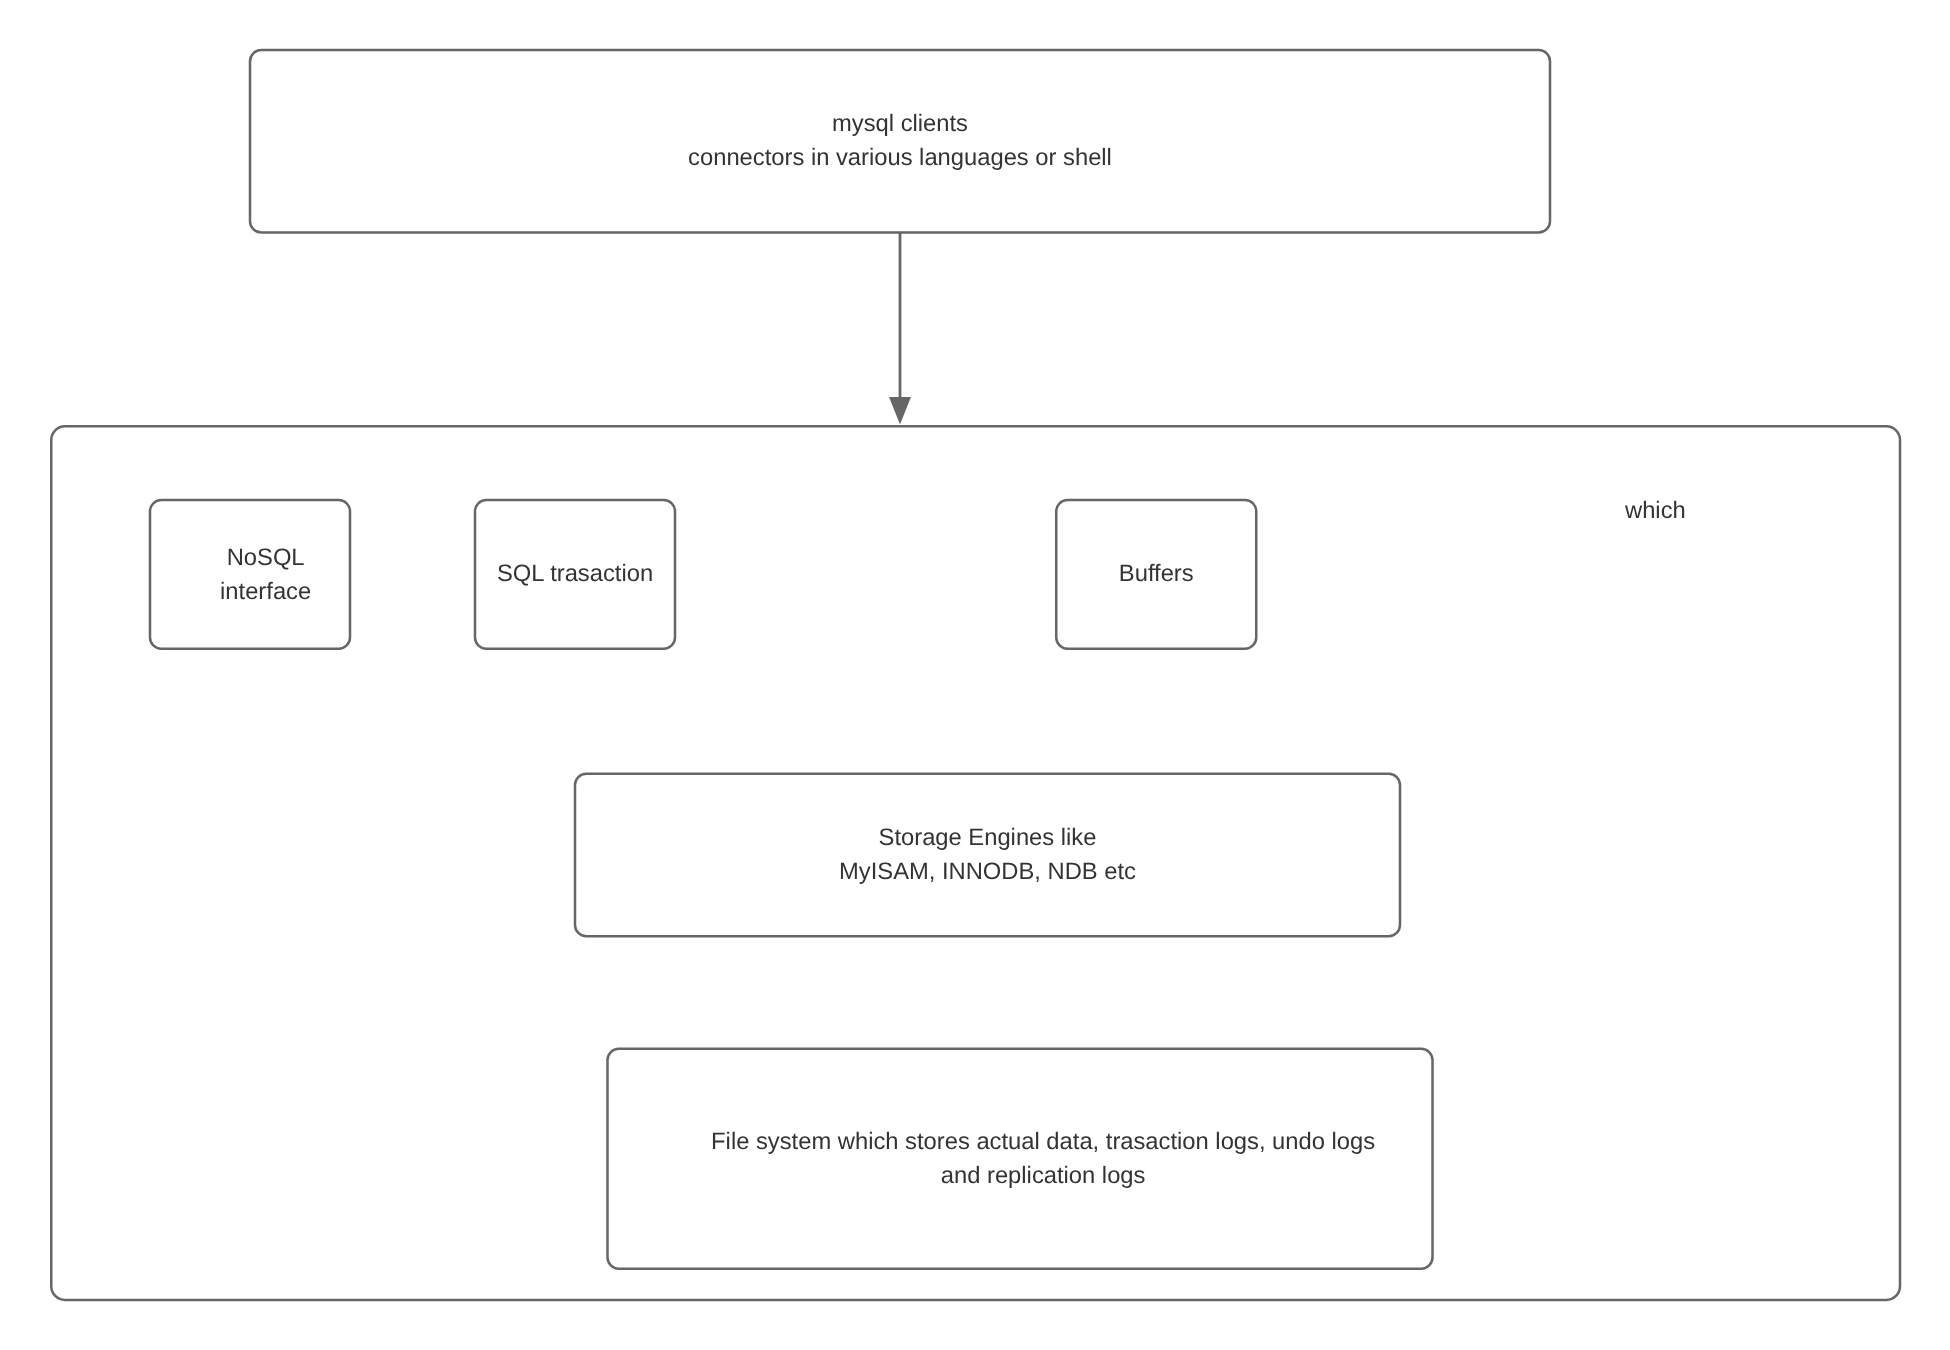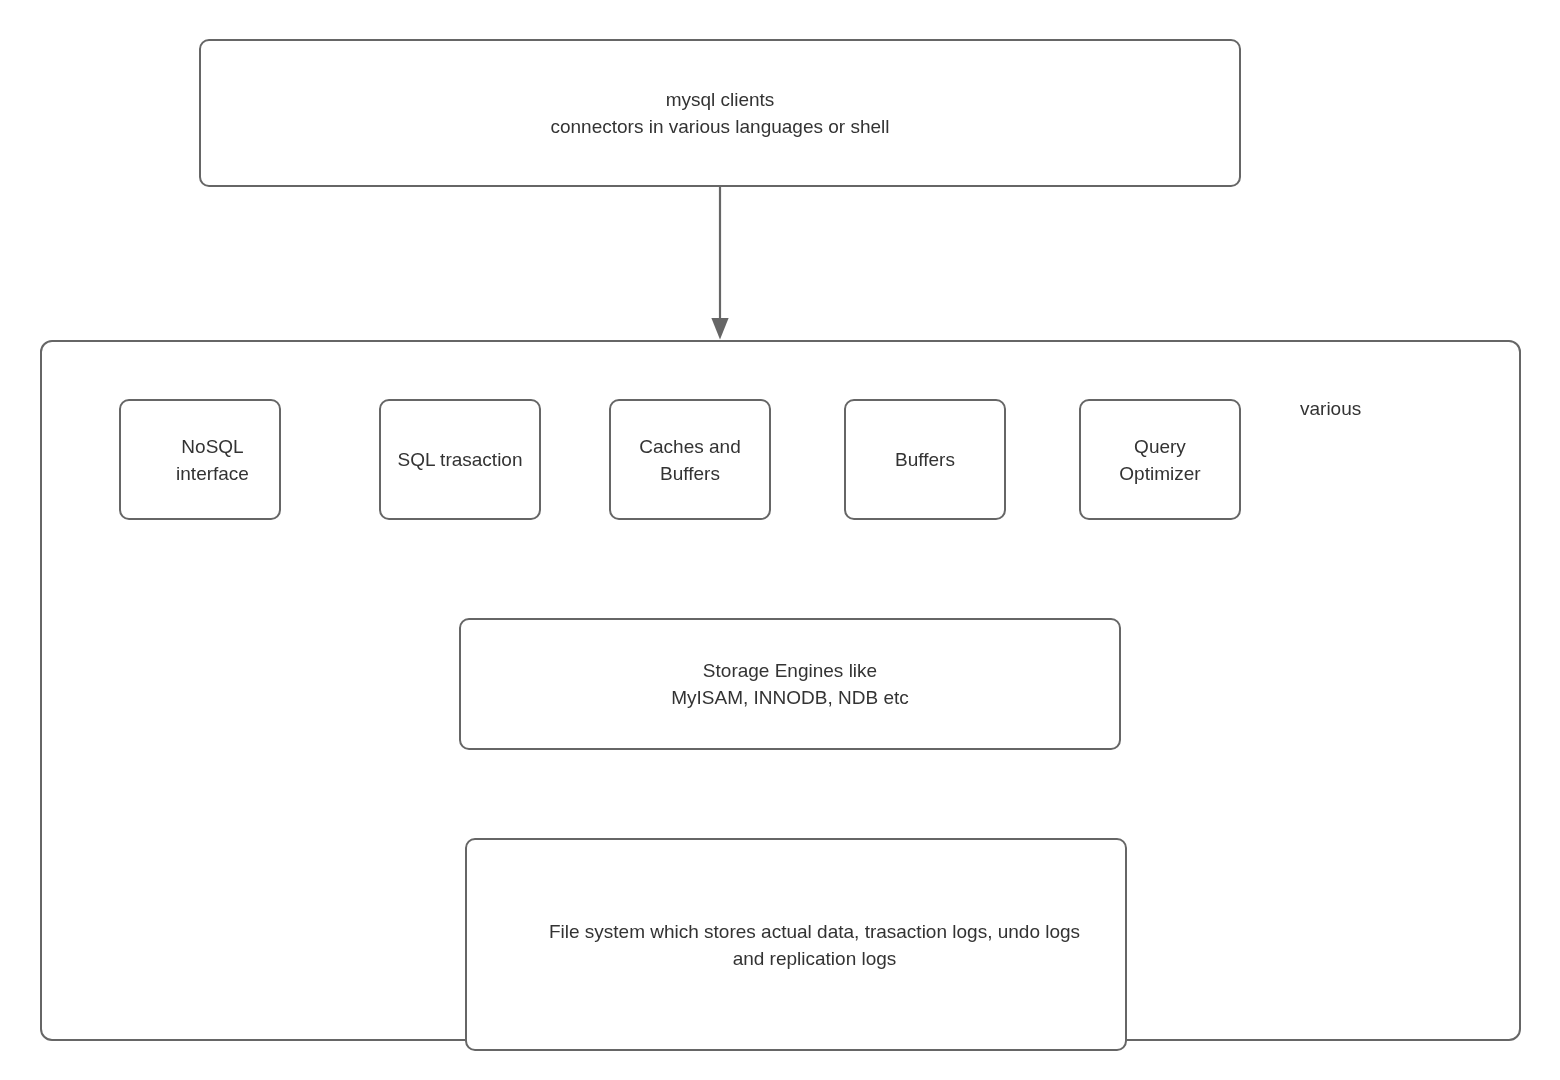--- a/index.html
+++ b/index.html
@@ -79,24 +79,24 @@
   #node-optimizer  { left: 1079px; }
 
   
   #node-storage {
     left: 459px;
     top: 618px;
     width: 662px;
     height: 132px;
   }
   #node-filesystem {
-    left: 465px;
+    left: 485px;
     top: 838px;
     width: 662px;
-    height: 213px;
+    height: 178px;
     padding-left: 37px;
   }
 
   
   #arrow-svg {
     position: absolute;
     left: 0;
     top: 0;
     width: 1560px;
     height: 1080px;
@@ -115,34 +115,30 @@
       </marker>
     </defs>
     <line x1="720" y1="160" x2="720" y2="329" stroke="#666666" stroke-width="2.2" marker-end="url(#arrowhead)"></line>
   </svg>
 
   <div class="node" id="clients-box">mysql clients
 connectors in various languages or shell</div>
 
   <div class="node" id="mysqld-container"></div>
 
-  <div id="mysqld-label">various</div>
+  <div id="mysqld-label">which</div>
 
   <div class="node component" id="node-nosql">NoSQL
 interface</div>
 
   <div class="node component" id="node-sql">SQL trasaction</div>
 
-  <div class="node component" id="node-caches">Caches and
-Buffers</div>
 
   <div class="node component" id="node-parser">Buffers</div>
 
-  <div class="node component" id="node-optimizer">Query
-Optimizer</div>
 
   <div class="node" id="node-storage">Storage Engines like
 MyISAM, INNODB, NDB etc</div>
 
   <div class="node" id="node-filesystem">File system which stores actual data, trasaction logs, undo logs
 and replication logs</div>
 
 </div>
 
 </body></html>

